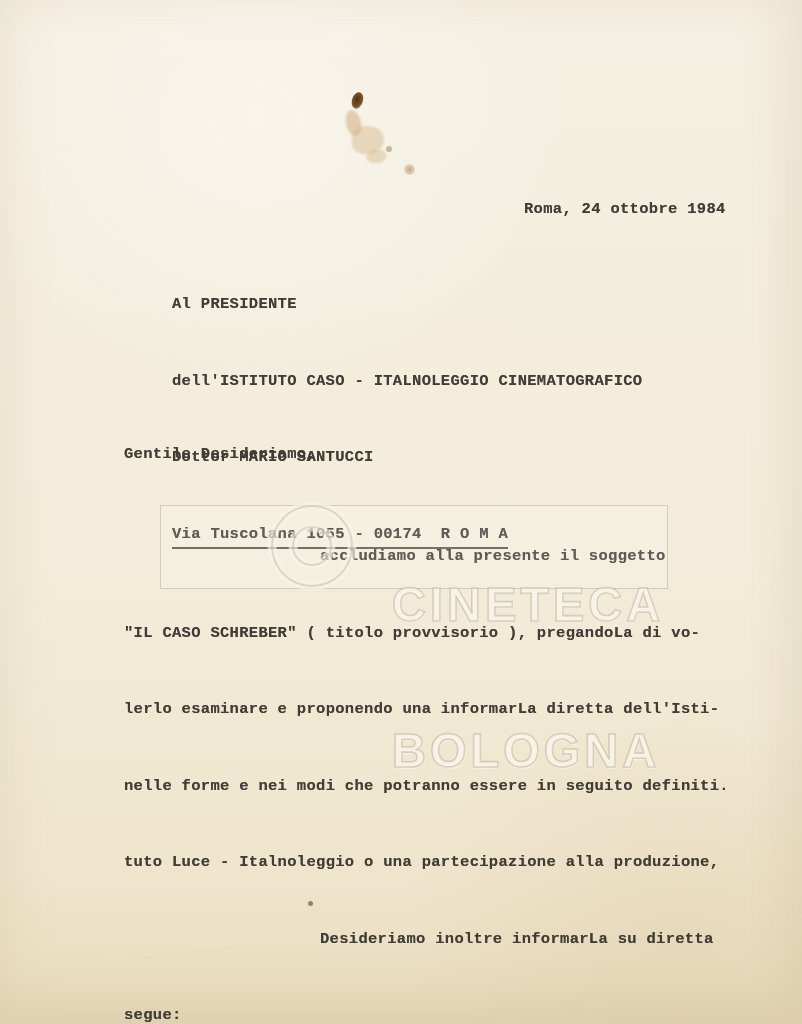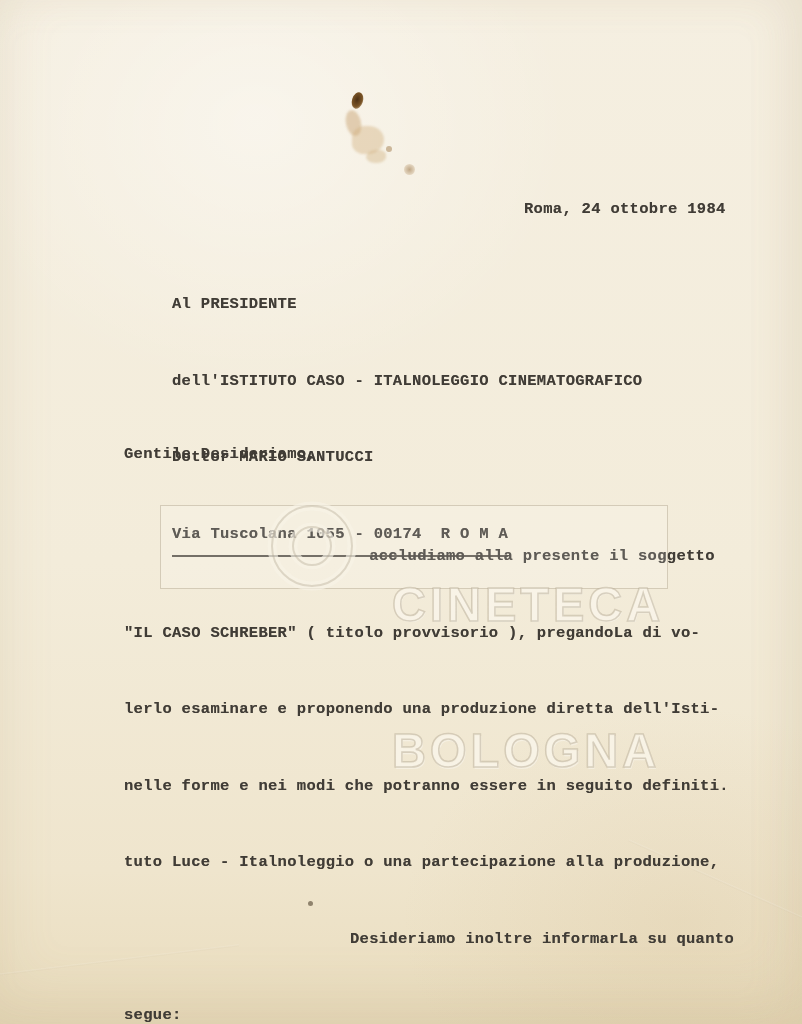--- a/index.html
+++ b/index.html
@@ -25,24 +25,24 @@
     white-space:pre;
     color:#403c36;
     text-shadow:0 0 0.6px rgba(62,56,48,0.55);
   }
   .line{white-space:pre;}
   .date-line{position:absolute;top:197px;left:524px;}
   .recipient{position:absolute;top:241px;left:124px;margin-left:48px;}
   .recipient .underlined{
     display:inline-block;
     border-bottom:2px solid rgba(62,57,49,0.85);
-    padding-bottom:8px;
+    padding-bottom:0px;
   }
   .body-block{position:absolute;top:391px;left:124px;width:640px;}
-  .indent-deep{padding-left:196px;text-align:center;}
+  .indent-deep{padding-left:196px;}
   
   .stain{position:absolute;border-radius:50%;pointer-events:none;}
   .stain.s1{left:352px;top:92px;width:11px;height:17px;background:radial-gradient(ellipse at 45% 45%, #4c3014 0%, #7a5426 55%, rgba(160,120,70,0.25) 100%);transform:rotate(18deg);}
   .stain.s2{left:346px;top:110px;width:15px;height:26px;background:rgba(198,158,106,0.45);transform:rotate(-12deg);filter:blur(1px);}
   .stain.s3{left:352px;top:126px;width:32px;height:28px;background:rgba(210,176,126,0.42);border-radius:46% 54% 58% 42%;filter:blur(1px);}
   .stain.s4{left:366px;top:150px;width:20px;height:13px;background:rgba(206,170,118,0.38);border-radius:60% 40% 50% 50%;filter:blur(1px);}
   .stain.s5{left:386px;top:146px;width:6px;height:6px;background:rgba(150,110,60,0.45);filter:blur(0.5px);}
   .stain.s6{left:404px;top:164px;width:11px;height:11px;background:radial-gradient(circle, rgba(146,106,56,0.55) 0%, rgba(190,150,100,0.2) 80%);}
   .stain.s7{left:308px;top:901px;width:5px;height:5px;background:rgba(80,66,46,0.6);}
   .crease{position:absolute;pointer-events:none;background:linear-gradient(to bottom, rgba(255,255,255,0.35), rgba(150,128,92,0.12));}
@@ -91,24 +91,24 @@
     <div class="line">dell'ISTITUTO CASO - ITALNOLEGGIO CINEMATOGRAFICO</div>
     <div class="line">Dottor MARIO SANTUCCI</div>
     <div class="line"><span class="underlined">Via Tuscolana 1055 - 00174  R O M A</span></div>
   </div>
 
   <div class="tw body-block">
     <div class="line">Gentile Desideriamo,</div>
 
     <div class="line indent-deep">accludiamo alla presente il soggetto</div>
     <div class="line">"IL CASO SCHREBER" ( titolo provvisorio ), pregandoLa di vo-</div>
-    <div class="line">lerlo esaminare e proponendo una produzione diretta dell'Isti-</div>
+    <div class="line">lerlo esaminare e proponendo una informarLa diretta dell'Isti-</div>
     <div class="line">nelle forme e nei modi che potranno essere in seguito definiti.</div>
     <div class="line">tuto Luce - Italnoleggio o una partecipazione alla produzione,</div>
-    <div class="line indent-deep">Desideriamo inoltre informarLa su quanto</div>
+    <div class="line indent-deep">Desideriamo inoltre informarLa su diretta</div>
     <div class="line">segue:</div>
 
     
 
     
   </div>
 
   <div class="watermark">
     <div class="wm-box"></div>
     <div class="wm-logo">

